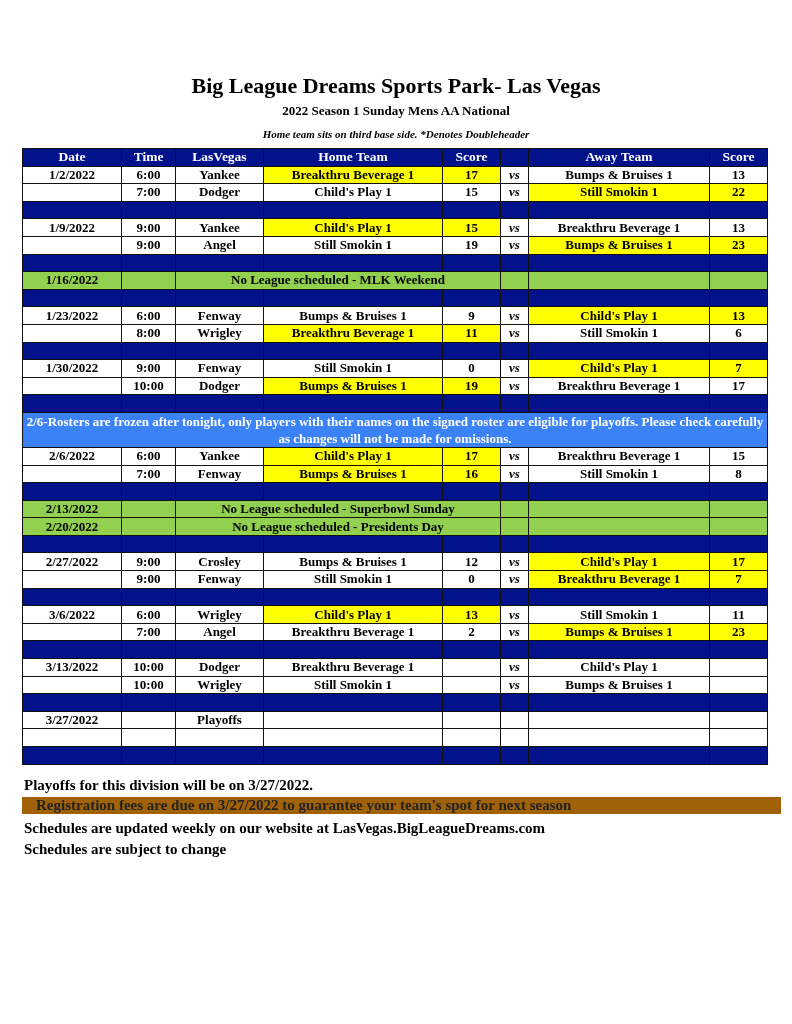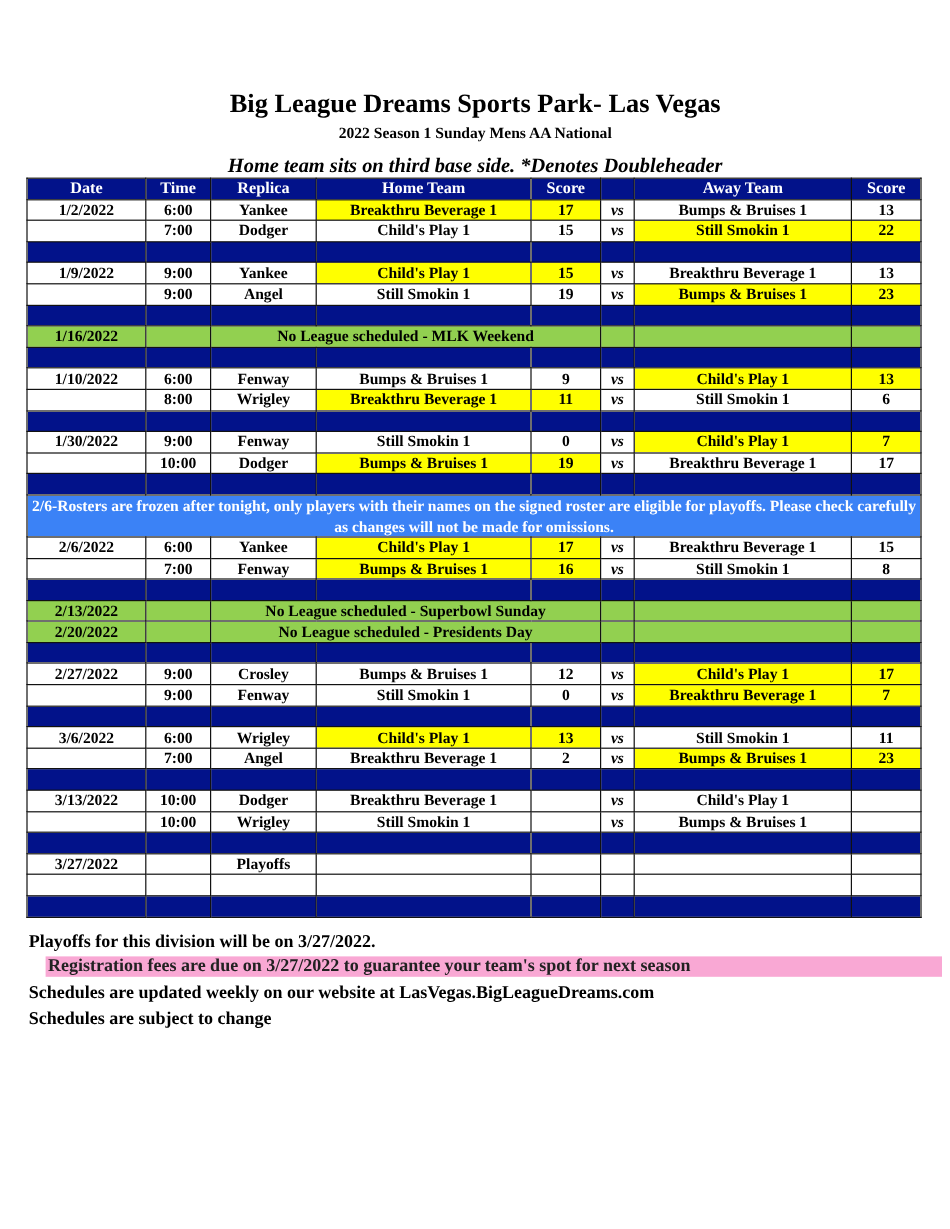--- a/index.html
+++ b/index.html
@@ -1,35 +1,35 @@
 <!DOCTYPE html>
 <html><head>
 <meta charset="utf-8">
 <style>
   html, body { margin: 0; padding: 0; background: #ffffff; }
   body { width: 792px; height: 1024px; position: relative; font-family: "Liberation Serif", "DejaVu Serif", serif; color: #000; }
   .title { position: absolute; left: 0; width: 792px; text-align: center; font-weight: bold; }
   #t1 { top: 73px; font-size: 22px; }
   #t2 { top: 103px; font-size: 13px; }
-  #t3 { top: 128px; font-size: 17px; font-style: italic; }
+  #t3 { top: 128px; font-size: 11px; font-style: italic; }
   table.sched { position: absolute; left: 22px; top: 148px; border-collapse: collapse; table-layout: fixed; width: 745px; }
   table.sched td, table.sched th {
     border: 1.3px solid #111; padding: 0; height: 16.6px; line-height: 16px;
     font-size: 13px; font-weight: bold; text-align: center; white-space: nowrap; overflow: hidden;
   }
   table.sched th { background: #02128a; color: #fff; font-size: 13.5px; font-family: Liberation Serif, serif; }
   tr.spacer td { background: #02128a; }
   tr.game td { background: #ffffff; }
   td.win { background: #ffff00 !important; }
   td.vs { font-style: italic; font-size: 11px; }
   tr.noleague td { background: #92d050; }
   tr.alert td { background: #3b82f6; color: #fff; font-size: 13px; height: 34px; line-height: 17px; white-space: normal; }
   .foot { position: absolute; left: 24px; font-weight: bold; font-size: 15px; }
   #f1 { top: 777px; }
-  #f2 { top: 797px; left: 38px; width: 745px; background: #f9a8d4; padding-left: 2px; font-weight: normal; font-weight: bold; color: #222; }
+  #f2 { top: 797px; left: 22px; width: 745px; background: #a16207; padding-left: 14px; font-weight: normal; font-weight: bold; color: #222; }
   #f3 { top: 820px; }
   #f4 { top: 841px; }
 </style>
 </head>
 <body>
 
 <div id="t1" class="title">Big League Dreams Sports Park- Las Vegas</div>
 <div id="t2" class="title">2022 Season 1 Sunday Mens AA National</div>
 <div id="t3" class="title">Home team sits on third base side.  *Denotes Doubleheader</div>
 
@@ -41,21 +41,21 @@
       <col style="width:179px">
     <col style="width:58px">
       <col style="width:28px">
       <col style="width:181px">
       <col style="width:58px">
   </colgroup>
   <thead>
     <tr>
       <th>Date</th>
       <th>Time</th>
-      <th>Replica</th>
+      <th>LasVegas</th>
       <th>Home Team</th>
       <th>Score</th>
       <th></th>
       <th>Away Team</th>
       <th>Score</th>
     </tr>
   </thead>
   <tbody id="sched-body">
       <tr class="game">
         <td>1/2/2022</td>
@@ -129,21 +129,21 @@
         <td></td>
         <td></td>
         <td></td>
         <td></td>
         <td></td>
         <td></td>
         <td></td>
         <td></td>
       </tr>
       <tr class="game">
-        <td>1/10/2022</td>
+        <td>1/23/2022</td>
         <td>6:00</td>
         <td>Fenway</td>
         <td>Bumps &amp; Bruises 1</td>
         <td>9</td>
         <td class="vs">vs</td>
         <td class="win">Child's Play 1</td>
         <td class="win">13</td>
       </tr>
       <tr class="game">
         <td></td>

